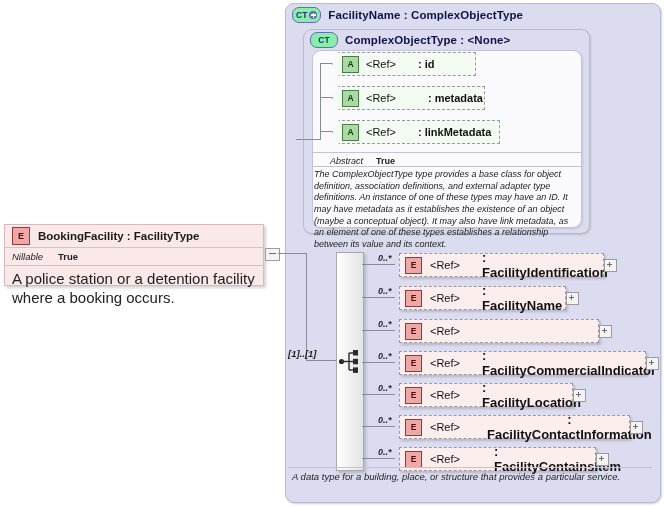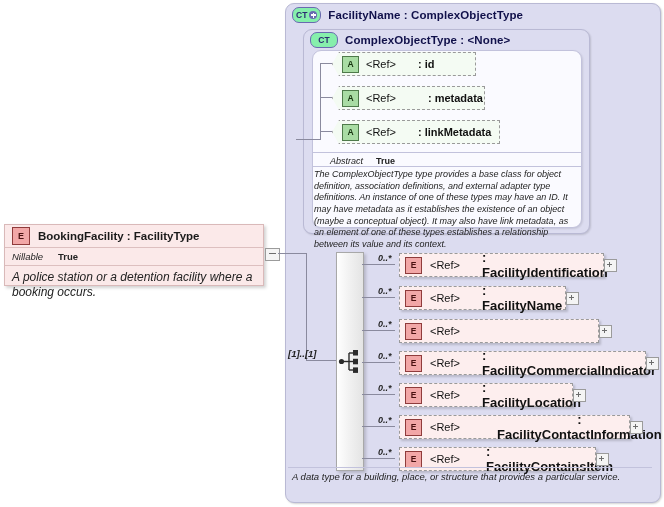--- a/index.html
+++ b/index.html
@@ -158,21 +158,21 @@
   .rootbox .hdr .htxt{font-size:11.5px;font-weight:bold;color:#1a1a1a;}
   .rootbox .prop{
     height:17px;display:flex;align-items:center;padding-left:7px;
     border-bottom:1px solid #ddbfbf;
     font-size:9.5px;
   }
   .rootbox .prop .k{font-style:italic;color:#222;width:46px;}
   .rootbox .prop .v{font-weight:bold;color:#222;}
   .rootbox .desc{
     padding:4px 6px 4px 7px;
-    font-size:12px;font-style:italic;color:#222;line-height:1.25;
+    font-size:15px;color:#222;line-height:1.25;
   }
 
   
   .annot{position:absolute;}
   .annot .arow{
     display:flex;align-items:flex-end;
     border-top:1px solid #c2c2dc;
     border-bottom:1px solid #c2c2dc;
     height:13px;
     font-size:9px;
@@ -356,28 +356,28 @@
   <div class="elem" style="left:399px;top:383px;width:167px;">
     <span class="eicon">E</span>
     <span class="eref">&lt;Ref&gt;</span>
     <span class="ename" style="margin-left:22px;">: FacilityLocation</span>
   </div>
   <div class="exp" style="left:573px;top:389px;"></div>
 
   <div class="elem" style="left:399px;top:415px;width:224px;">
     <span class="eicon">E</span>
     <span class="eref">&lt;Ref&gt;</span>
-    <span class="ename" style="margin-left:37px;text-align:center;">: FacilityContactInformation</span>
+    <span class="ename" style="margin-left:27px;text-align:center;">: FacilityContactInformation</span>
   </div>
   <div class="exp" style="left:630px;top:421px;"></div>
 
   <div class="elem" style="left:399px;top:447px;width:190px;">
     <span class="eicon">E</span>
     <span class="eref">&lt;Ref&gt;</span>
-    <span class="ename" style="margin-left:26px;">: FacilityContainsItem</span>
+    <span class="ename" style="margin-left:34px;">: FacilityContainsItem</span>
   </div>
   <div class="exp" style="left:596px;top:453px;"></div>
 
   <div class="annot2" style="left:288px;top:467px;width:364px;">
     <div class="line"></div>
     <div class="t">A data type for a building, place, or structure that provides a particular service.</div>
   </div>
 
 </div>
 

